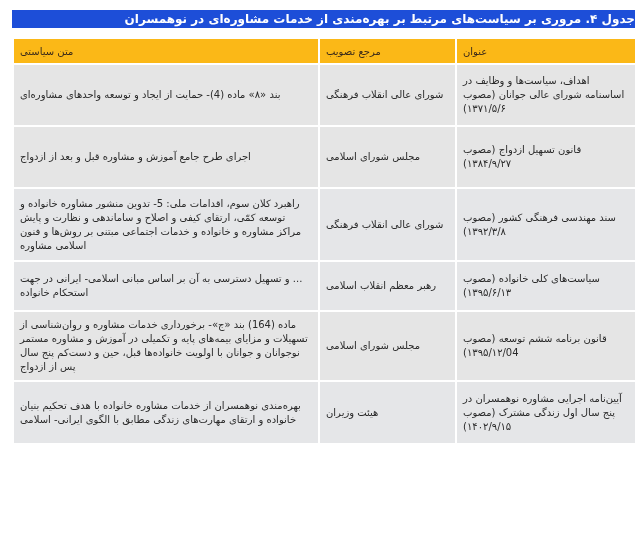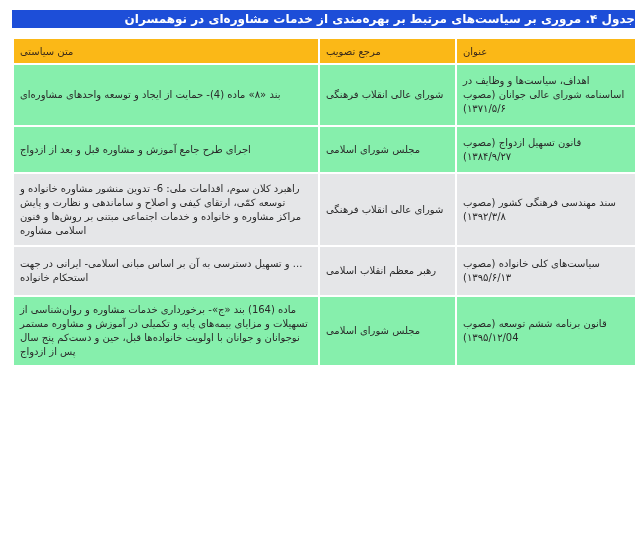--- a/index.html
+++ b/index.html
@@ -8,21 +8,21 @@
   .title-bar { position: absolute; left: 12px; top: 10px; width: 623px; height: 18px;
                background: #1d4ed8; color: #ffffff; font-size: 12px; font-weight: bold;
                line-height: 18px; padding-right: 0; box-sizing: border-box; text-align: right;
                white-space: nowrap; overflow: hidden; }
   table.policy { position: absolute; left: 12px; top: 37px; width: 623px;
                  border-collapse: collapse; table-layout: fixed; }
   table.policy th, table.policy td { border: 2px solid #ffffff; text-align: left;
                  vertical-align: middle; color: #2a2a2a; padding: 2px 6px; box-sizing: border-box; }
   table.policy th { background: #fbb817; font-size: 10px; font-weight: normal; height: 26px; color: #3a2a1a; }
   table.policy td { font-size: 10px; line-height: 14px; }
-  tr.odd td { background: #86efac; }
+  tr.odd td { background: #e5e5e5; }
   tr.even td { background: #e5e6e8; }
   col.c-title { width: 180px; }
   col.c-ref { width: 137px; }
   col.c-text { width: 306px; }
 </style>
 </head>
 <body>
 
 <div class="title-bar">جدول ۴. مروری بر سیاست‌های مرتبط بر بهره‌مندی از خدمات مشاوره‌ای در نوهمسران</div>
 
@@ -38,34 +38,39 @@
       <th>مرجع تصویب</th>
       <th>متن سیاستی</th>
     </tr>
   </thead>
   <tbody>
     <tr class="odd" style="height:62px">
       <td>اهداف، سیاست‌ها و وظایف در اساسنامه شورای عالی جوانان (مصوب ۱۳۷۱/۵/۶)</td>
       <td>شورای عالی انقلاب فرهنگی</td>
       <td>بند «۸» ماده (4)- حمایت از ایجاد و توسعه واحدهای مشاوره‌ای</td>
     </tr>
-    <tr class="odd" style="height:47px">
+    <tr class="odd" style="height:62px">
       <td>قانون تسهیل ازدواج (مصوب ۱۳۸۴/۹/۲۷)</td>
       <td>مجلس شورای اسلامی</td>
       <td>اجرای طرح جامع آموزش و مشاوره قبل و بعد از ازدواج</td>
     </tr>
     <tr class="even" style="height:73px">
       <td>سند مهندسی فرهنگی کشور (مصوب ۱۳۹۲/۳/۸)</td>
       <td>شورای عالی انقلاب فرهنگی</td>
-      <td>راهبرد کلان سوم، اقدامات ملی: 6- تدوین منشور مشاوره خانواده و توسعه کمّی، ارتقای کیفی و اصلاح و ساماندهی و نظارت و پایش مراکز مشاوره و خانواده و خدمات اجتماعی مبتنی بر روش‌ها و فنون اسلامی مشاوره</td>
+      <td>راهبرد کلان سوم، اقدامات ملی: 5- تدوین منشور مشاوره خانواده و توسعه کمّی، ارتقای کیفی و اصلاح و ساماندهی و نظارت و پایش مراکز مشاوره و خانواده و خدمات اجتماعی مبتنی بر روش‌ها و فنون اسلامی مشاوره</td>
     </tr>
     <tr class="even" style="height:50px">
       <td>سیاست‌های کلی خانواده (مصوب ۱۳۹۵/۶/۱۳)</td>
       <td>رهبر معظم انقلاب اسلامی</td>
       <td>... و تسهیل دسترسی به آن بر اساس مبانی اسلامی- ایرانی در جهت استحکام خانواده</td>
     </tr>
     <tr class="odd" style="height:70px">
       <td>قانون برنامه ششم توسعه (مصوب ۱۳۹۵/۱۲/04)</td>
       <td>مجلس شورای اسلامی</td>
       <td>ماده (164) بند «ج»- برخورداری خدمات مشاوره و روان‌شناسی از تسهیلات و مزایای بیمه‌های پایه و تکمیلی در آموزش و مشاوره مستمر نوجوانان و جوانان با اولویت خانواده‌ها قبل، حین و دست‌کم پنج سال پس از ازدواج</td>
     </tr>
+    <tr class="even" style="height:63px">
+      <td>آیین‌نامه اجرایی مشاوره نوهمسران در پنج سال اول زندگی مشترک (مصوب ۱۴۰۲/۹/۱۵)</td>
+      <td>هیئت وزیران</td>
+      <td>بهره‌مندی نوهمسران از خدمات مشاوره خانواده با هدف تحکیم بنیان خانواده و ارتقای مهارت‌های زندگی مطابق با الگوی ایرانی- اسلامی</td>
+    </tr>
   </tbody>
 </table>
 
 </body></html>

